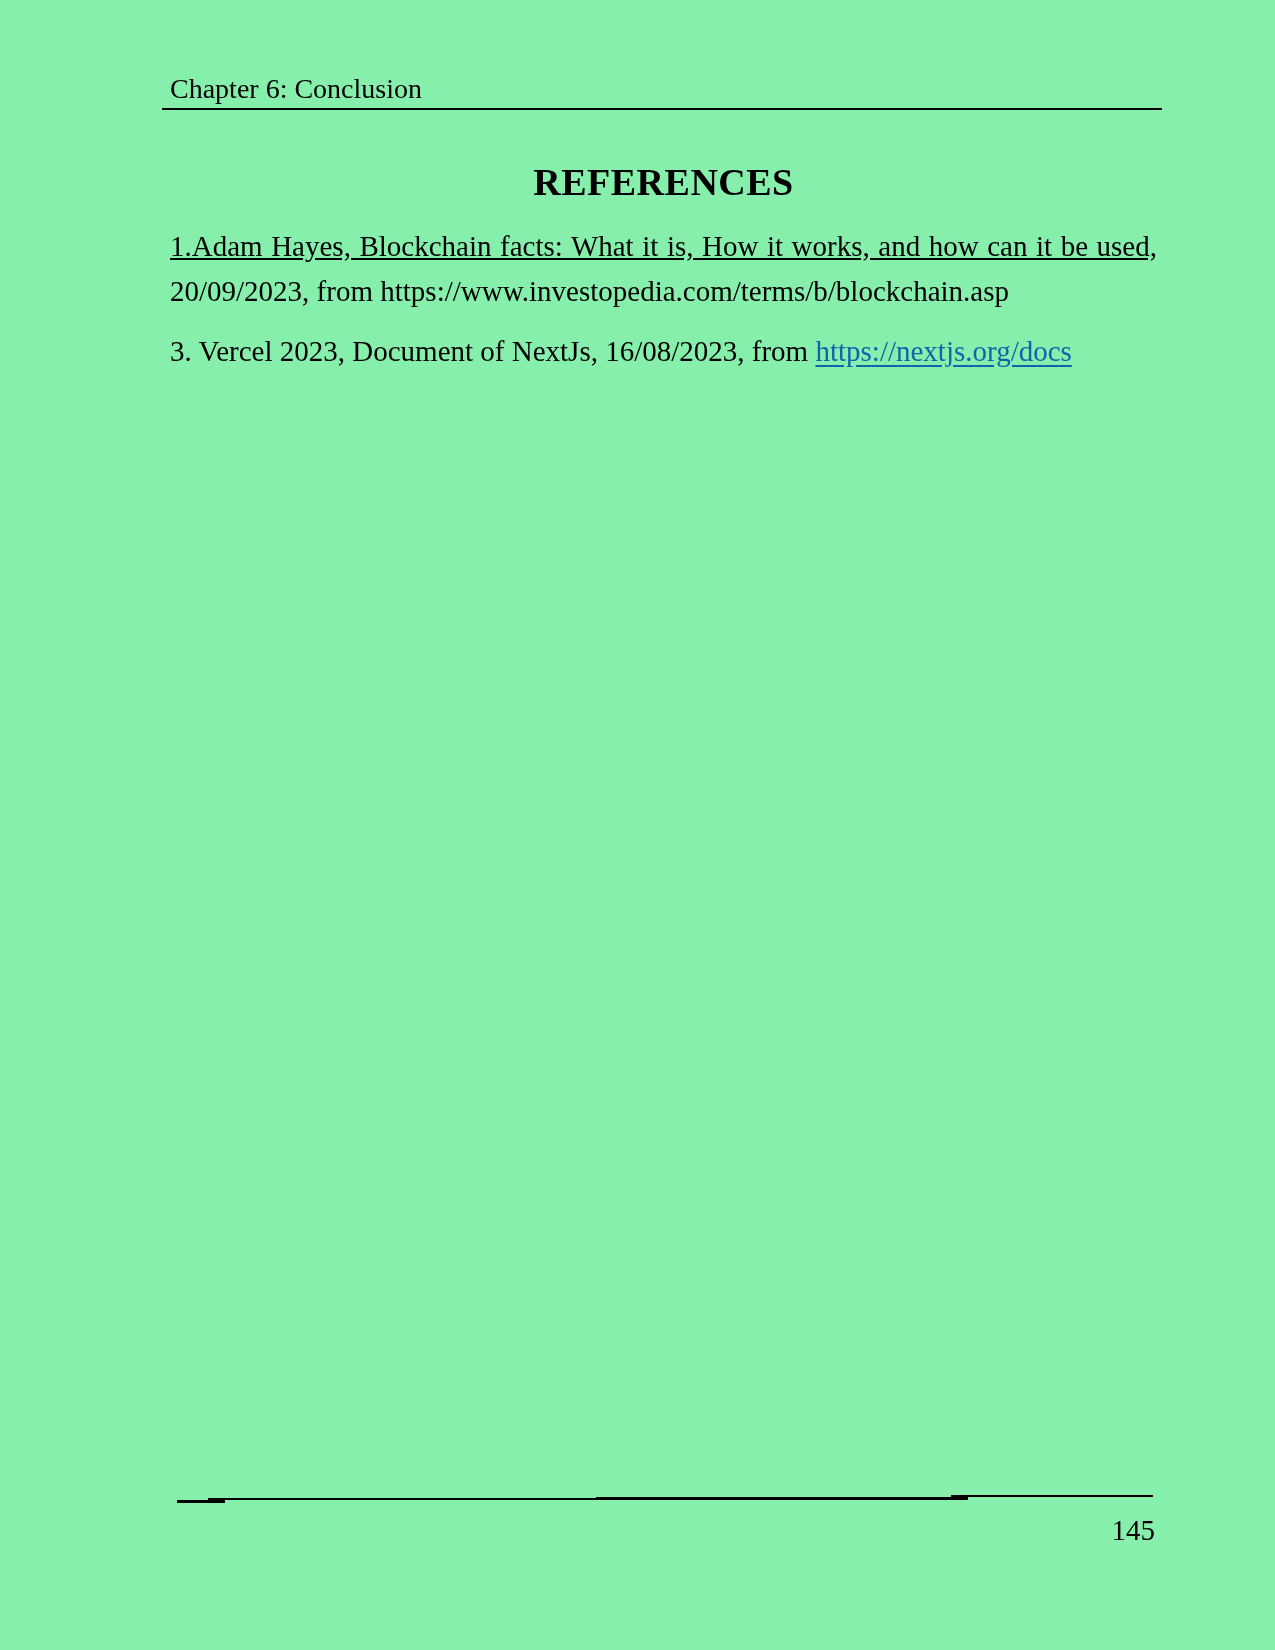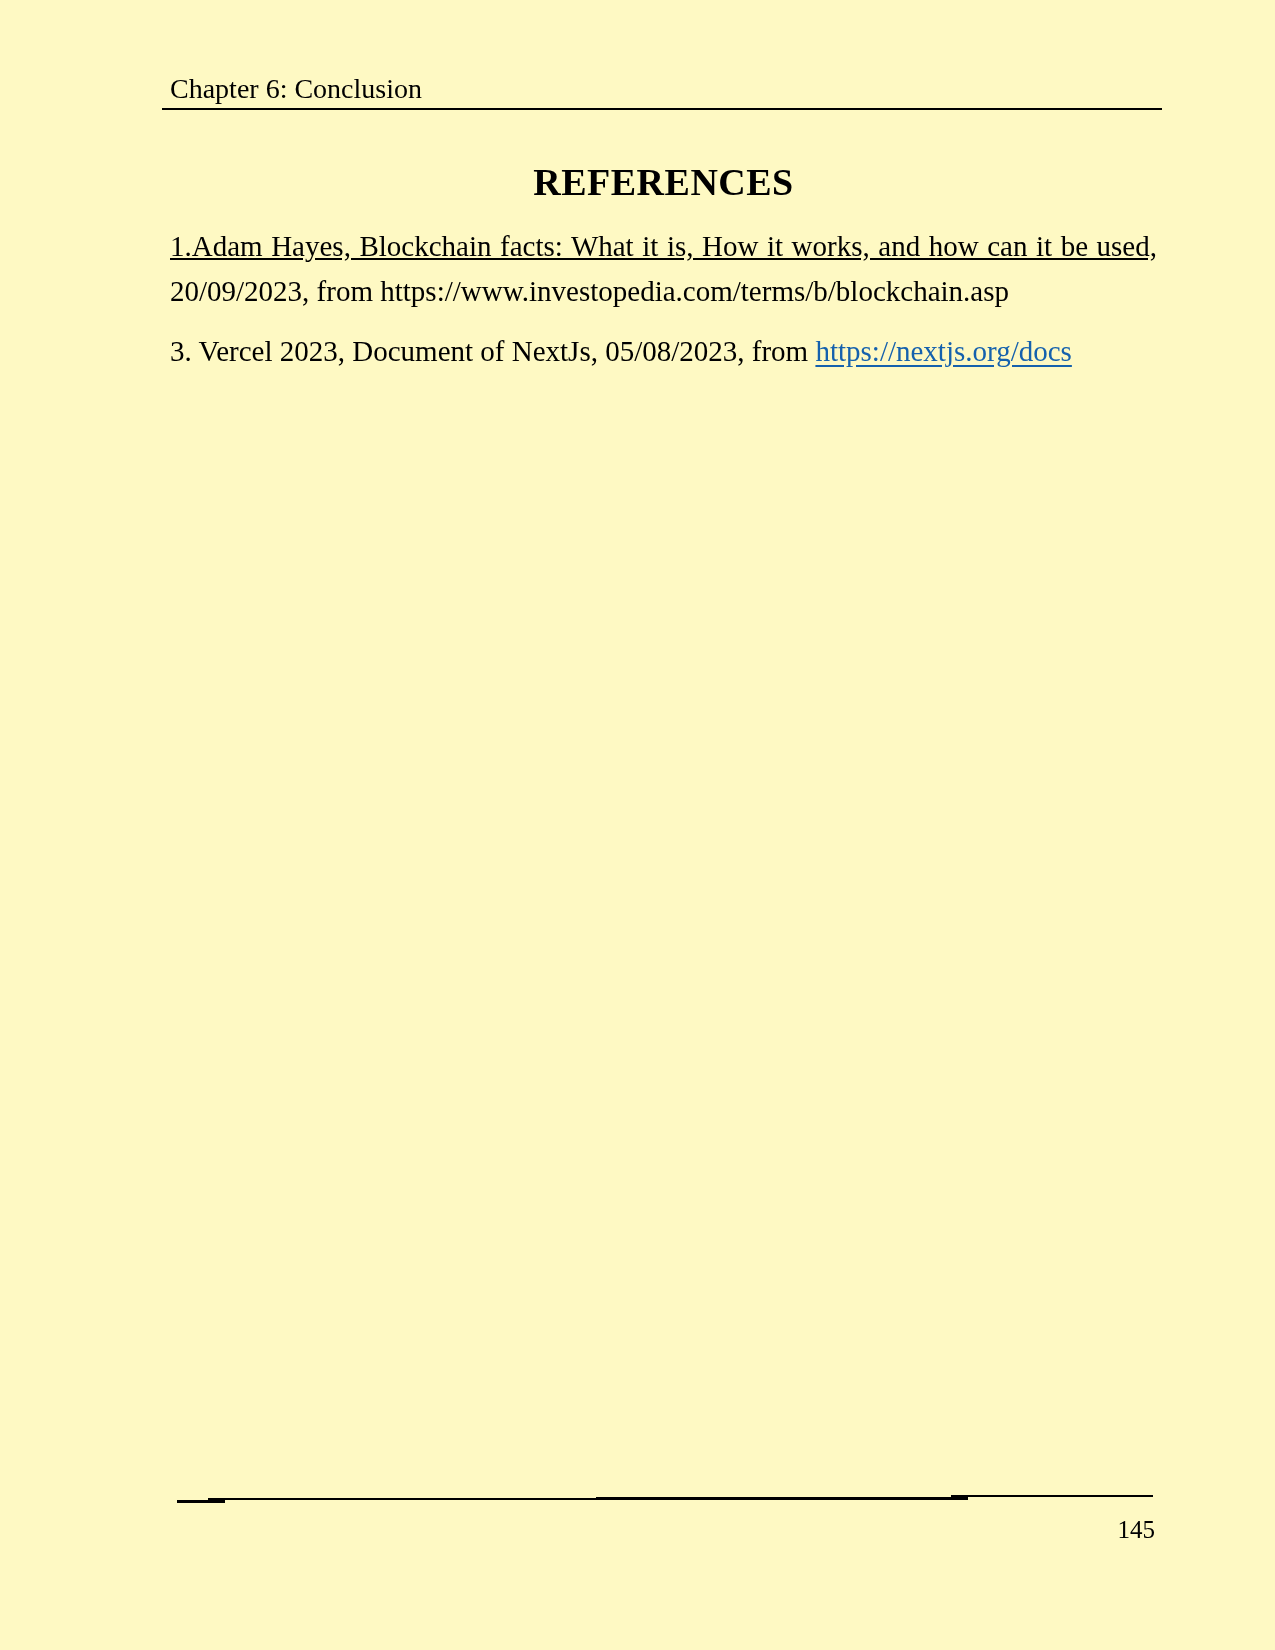--- a/index.html
+++ b/index.html
@@ -2,21 +2,21 @@
 <html style="--link-color: #1561AD;"><head>
 <meta charset="utf-8">
 <style>
   * { margin: 0; padding: 0; box-sizing: border-box; }
   html, body { background: #888; }
   .page {
     position: relative;
     width: 1275px;
     height: 1650px;
     margin: 0 auto;
-    background: #fef9c3;
+    background: #86efac;
     font-family: "Liberation Serif", "DejaVu Serif", serif;
     color: #000000;
     overflow: hidden;
   }
   .content {
     padding: 74px 118px 0 170px;
   }
   .running-header {
     font-size: 28px;
     line-height: 30px;
@@ -64,21 +64,21 @@
     background: #000;
   }
   .seg-a { left: 177px; top: 1500px; width: 48px; height: 3px; }
   .seg-b { left: 208px; top: 1498px; width: 404px; }
   .seg-c { left: 596px; top: 1497px; width: 372px; height: 3px; }
   .seg-d { left: 951px; top: 1495px; width: 202px; }
   .page-number {
     position: absolute;
     top: 1513px;
     right: 120px;
-    font-size: 25px;
+    font-size: 29px;
     line-height: 34px;
   }
 </style>
 </head>
 <body>
 
 <div class="page">
   <div class="content">
 
     <div class="running-header">
@@ -89,21 +89,21 @@
 
     <div class="ref-list">
 
       <div class="ref-item">
         <div class="ref-line justify-last">1.Adam Hayes, Blockchain facts: What it is, How it works, and how can it be used,</div>
         <div class="ref-line">20/09/2023, from https://www.investopedia.com/terms/b/blockchain.asp</div>
       </div>
 
 
       <div class="ref-item">
-        <div class="ref-line"><span>3. Vercel 2023, Document of NextJs, 05/08/2023, from </span><a class="ref-link">https://nextjs.org/docs</a></div>
+        <div class="ref-line"><span>3. Vercel 2023, Document of NextJs, 16/08/2023, from </span><a class="ref-link">https://nextjs.org/docs</a></div>
       </div>
 
 
     </div>
   </div>
 
   <div class="footer-rule-seg seg-a"></div>
   <div class="footer-rule-seg seg-b"></div>
   <div class="footer-rule-seg seg-c"></div>
   <div class="footer-rule-seg seg-d"></div>

